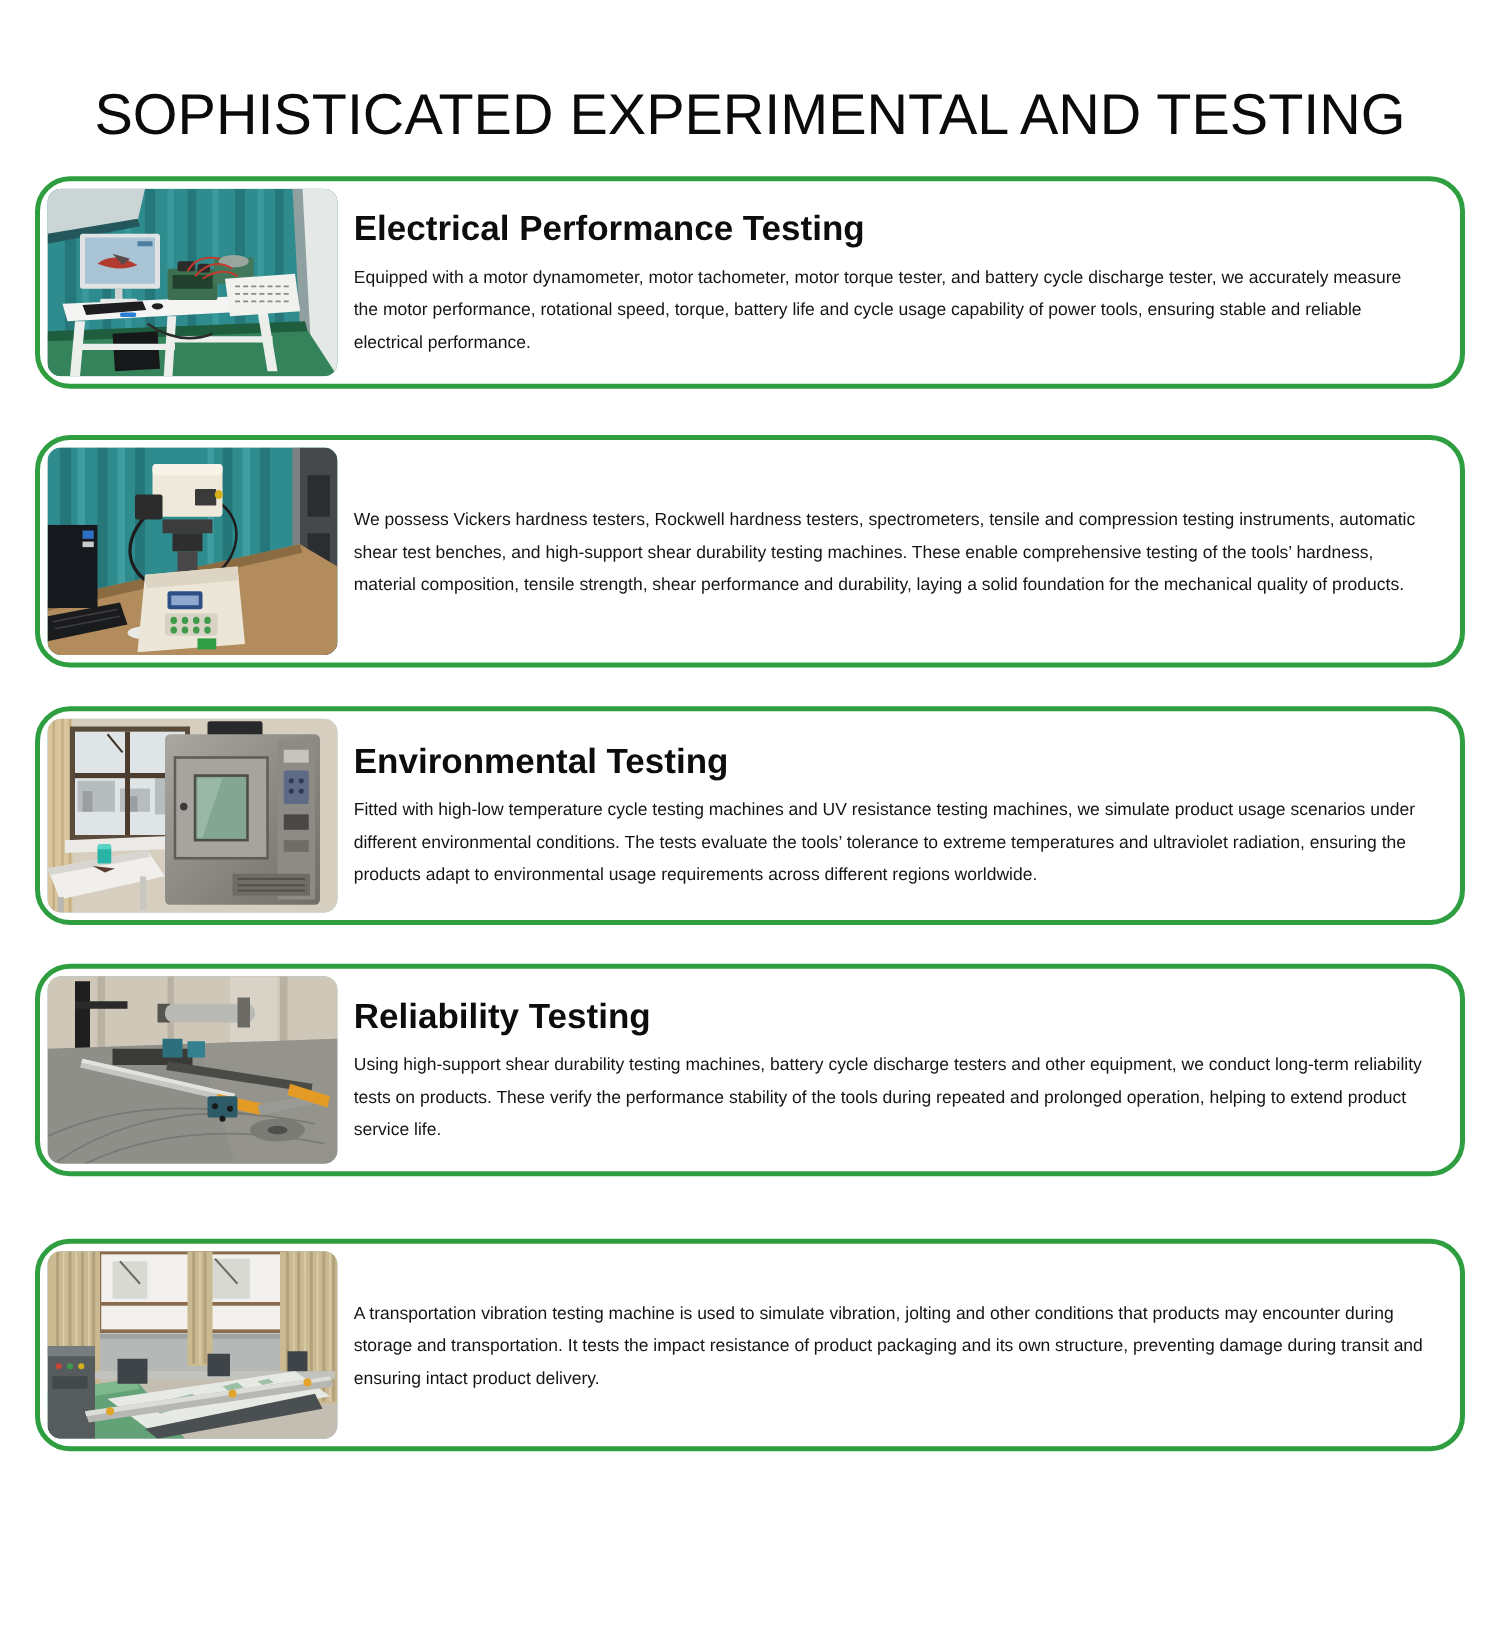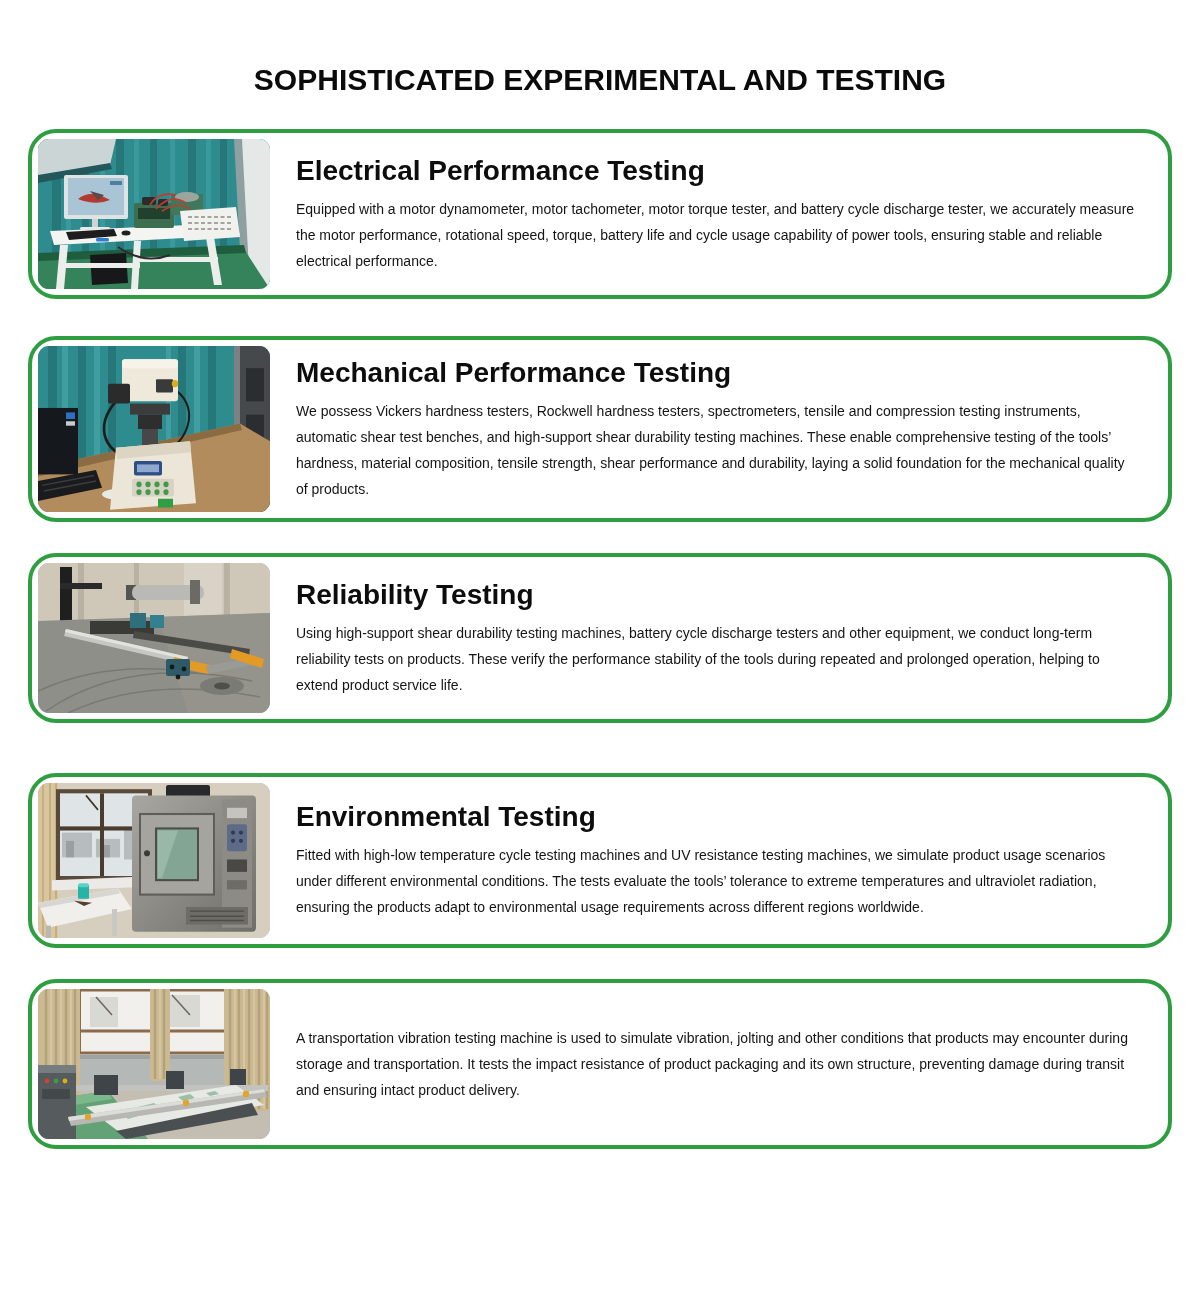--- a/index.html
+++ b/index.html
@@ -10,31 +10,31 @@
     --card-background:#ffffff;
   }
   *{box-sizing:border-box}
   html,body{margin:0;padding:0;background:#fff}
   body{
     width:1200px;height:1300px;overflow:hidden;
     font-family:"Liberation Sans","DejaVu Sans",sans-serif;
   }
   .header{padding-top:50px;text-align:center}
   .title{
-    font-size:30px;font-weight:bold;line-height:59px;margin:0;
+    font-size:46px;font-weight:normal;line-height:59px;margin:12px;
     color:var(--title-black);letter-spacing:0;
   }
   .subtitle{margin-top:18px}
   .subtitle-line{
     font-size:20.5px;line-height:38px;color:var(--subtitle-green);
     letter-spacing:.2px;
   }
   .cards{margin-top:20px;padding:0 28px}
   .card{
-    display:flex;gap:26px;padding:6px;background:var(--card-background);
+    display:flex;gap:13px;padding:6px;background:var(--card-background);
     border:4px solid var(--accent-green);border-radius:28px;
     align-items:stretch;
   }
   .card--1{min-height:162px;margin-bottom:37px}
   .card--2{min-height:186px;margin-bottom:31px}
   .card--3{min-height:175px;margin-bottom:31px}
   .card--4{min-height:157px;margin-bottom:50px}
   .card--5{min-height:165px}
   .photo{
     flex:none;width:232px;align-self:stretch;
@@ -182,69 +182,21 @@
             <circle cx="128" cy="125" r="2.6"></circle>
             <circle cx="101" cy="132" r="2.6"></circle>
             <circle cx="110" cy="132" r="2.6"></circle>
             <circle cx="119" cy="132" r="2.6"></circle>
             <circle cx="128" cy="132" r="2.6"></circle>
           </g>
         <rect x="120" y="138" width="15" height="8" fill="#2f9e44"></rect>
       </svg>
     </div>
     <div class="text">
-      <h2 class="card-title">Mechanical Performance Testing</h2>
       <p class="card-body">We possess Vickers hardness testers, Rockwell hardness testers, spectrometers, tensile and compression testing instruments, automatic shear test benches, and high-support shear durability testing machines. These enable comprehensive testing of the tools’ hardness, material composition, tensile strength, shear performance and durability, laying a solid foundation for the mechanical quality of products.</p>
-    </div>
-  </section>
-
-  <section class="card card--4">
-    <div class="photo">
-      <svg viewBox="0 0 232 150" preserveAspectRatio="none" role="img" aria-label="shear-durability-testing-rig-photo">
-        <rect width="232" height="58" fill="#cfc7b8"></rect>
-        <g fill="#b9b1a2">
-            <rect x="40" width="6" height="58"></rect>
-            <rect x="96" width="5" height="58"></rect>
-            <rect x="186" width="6" height="58"></rect>
-          </g>
-        <rect x="146" y="0" width="38" height="58" fill="#d9d3c7"></rect>
-        <rect x="22" y="4" width="12" height="62" fill="#1f1f1f"></rect>
-        <rect x="22" y="20" width="42" height="6" fill="#2a2a2a"></rect>
-        <rect x="88" y="22" width="10" height="15" fill="#55544f"></rect>
-        <rect x="94" y="22" width="72" height="15" rx="7" fill="#b9b9b6"></rect>
-        <rect x="152" y="17" width="10" height="24" fill="#6b6a65"></rect>
-        <polygon points="0,58 232,50 232,150 0,150" fill="#8f8f8a"></polygon>
-        <polygon points="120,54 232,50 232,150 150,150" fill="#97978f" opacity=".6"></polygon>
-        <g stroke="#6d6d68" stroke-width="1.4" fill="none" opacity=".65">
-          <path d="M8 148 Q 90 92 214 118"></path>
-            <path d="M0 128 Q 70 96 160 110"></path>
-            <path d="M30 150 Q 110 112 222 134"></path>
-        </g>
-        <rect x="52" y="58" width="64" height="13" fill="#3a3a36"></rect>
-        <rect x="92" y="50" width="16" height="15" fill="#2e6f7d"></rect>
-        <rect x="112" y="52" width="14" height="13" fill="#35808f"></rect>
-        <polygon points="28,66 150,94 148,101 26,73" fill="#c6c6c2"></polygon>
-        <polygon points="28,66 150,94 149,97 27,69" fill="#e2e2de"></polygon>
-        <polygon points="96,68 212,86 211,93 95,75" fill="#4a4a46"></polygon>
-        <polygon points="136,94 172,102 170,111 134,103" fill="#e39b26"></polygon>
-        <polygon points="168,103 216,94 218,101 170,111" fill="#9a9a96"></polygon>
-        <polygon points="194,86 226,96 224,105 192,95" fill="#e39b26"></polygon>
-        <rect x="128" y="96" width="24" height="17" rx="2" fill="#2c5a66"></rect>
-        <g fill="#17181a">
-            <circle cx="134" cy="104" r="2.4"></circle>
-            <circle cx="146" cy="106" r="2.4"></circle>
-            <circle cx="140" cy="114" r="2.4"></circle>
-          </g>
-        <ellipse cx="184" cy="123" rx="22" ry="9" fill="#7b7b76"></ellipse>
-        <ellipse cx="184" cy="123" rx="8" ry="3.5" fill="#4e4e4a"></ellipse>
-      </svg>
-    </div>
-    <div class="text">
-      <h2 class="card-title">Reliability Testing</h2>
-      <p class="card-body">Using high-support shear durability testing machines, battery cycle discharge testers and other equipment, we conduct long-term reliability tests on products. These verify the performance stability of the tools during repeated and prolonged operation, helping to extend product service life.</p>
     </div>
   </section>
 
   <section class="card card--3">
     <div class="photo">
       <svg viewBox="0 0 232 150" preserveAspectRatio="none" role="img" aria-label="environmental-test-chamber-photo">
         <defs>
           <linearGradient id="chamber-g" x1="0" y1="0" x2="1" y2="1">
             <stop offset="0" stop-color="#a8a7a1"></stop>
               <stop offset="1" stop-color="#6f6e68"></stop>
@@ -299,20 +251,67 @@
         <rect x="40" y="97" width="11" height="4" rx="2" fill="#59d2c6"></rect>
         <path d="M36 114 l18 2 -8 3z" fill="#5a3c30"></path>
       </svg>
     </div>
     <div class="text">
       <h2 class="card-title">Environmental Testing</h2>
       <p class="card-body">Fitted with high-low temperature cycle testing machines and UV resistance testing machines, we simulate product usage scenarios under different environmental conditions. The tests evaluate the tools’ tolerance to extreme temperatures and ultraviolet radiation, ensuring the products adapt to environmental usage requirements across different regions worldwide.</p>
     </div>
   </section>
 
+  <section class="card card--4">
+    <div class="photo">
+      <svg viewBox="0 0 232 150" preserveAspectRatio="none" role="img" aria-label="shear-durability-testing-rig-photo">
+        <rect width="232" height="58" fill="#cfc7b8"></rect>
+        <g fill="#b9b1a2">
+            <rect x="40" width="6" height="58"></rect>
+            <rect x="96" width="5" height="58"></rect>
+            <rect x="186" width="6" height="58"></rect>
+          </g>
+        <rect x="146" y="0" width="38" height="58" fill="#d9d3c7"></rect>
+        <rect x="22" y="4" width="12" height="62" fill="#1f1f1f"></rect>
+        <rect x="22" y="20" width="42" height="6" fill="#2a2a2a"></rect>
+        <rect x="88" y="22" width="10" height="15" fill="#55544f"></rect>
+        <rect x="94" y="22" width="72" height="15" rx="7" fill="#b9b9b6"></rect>
+        <rect x="152" y="17" width="10" height="24" fill="#6b6a65"></rect>
+        <polygon points="0,58 232,50 232,150 0,150" fill="#8f8f8a"></polygon>
+        <polygon points="120,54 232,50 232,150 150,150" fill="#97978f" opacity=".6"></polygon>
+        <g stroke="#6d6d68" stroke-width="1.4" fill="none" opacity=".65">
+          <path d="M8 148 Q 90 92 214 118"></path>
+            <path d="M0 128 Q 70 96 160 110"></path>
+            <path d="M30 150 Q 110 112 222 134"></path>
+        </g>
+        <rect x="52" y="58" width="64" height="13" fill="#3a3a36"></rect>
+        <rect x="92" y="50" width="16" height="15" fill="#2e6f7d"></rect>
+        <rect x="112" y="52" width="14" height="13" fill="#35808f"></rect>
+        <polygon points="28,66 150,94 148,101 26,73" fill="#c6c6c2"></polygon>
+        <polygon points="28,66 150,94 149,97 27,69" fill="#e2e2de"></polygon>
+        <polygon points="96,68 212,86 211,93 95,75" fill="#4a4a46"></polygon>
+        <polygon points="136,94 172,102 170,111 134,103" fill="#e39b26"></polygon>
+        <polygon points="168,103 216,94 218,101 170,111" fill="#9a9a96"></polygon>
+        <polygon points="194,86 226,96 224,105 192,95" fill="#e39b26"></polygon>
+        <rect x="128" y="96" width="24" height="17" rx="2" fill="#2c5a66"></rect>
+        <g fill="#17181a">
+            <circle cx="134" cy="104" r="2.4"></circle>
+            <circle cx="146" cy="106" r="2.4"></circle>
+            <circle cx="140" cy="114" r="2.4"></circle>
+          </g>
+        <ellipse cx="184" cy="123" rx="22" ry="9" fill="#7b7b76"></ellipse>
+        <ellipse cx="184" cy="123" rx="8" ry="3.5" fill="#4e4e4a"></ellipse>
+      </svg>
+    </div>
+    <div class="text">
+      <h2 class="card-title">Reliability Testing</h2>
+      <p class="card-body">Using high-support shear durability testing machines, battery cycle discharge testers and other equipment, we conduct long-term reliability tests on products. These verify the performance stability of the tools during repeated and prolonged operation, helping to extend product service life.</p>
+    </div>
+  </section>
+
   <section class="card card--5">
     <div class="photo">
       <svg viewBox="0 0 232 150" preserveAspectRatio="none" role="img" aria-label="transportation-vibration-testing-machine-photo">
         <rect width="232" height="150" fill="#c3bdb2"></rect>
         <rect x="40" y="0" width="152" height="66" fill="#f1f0ed"></rect>
         <g stroke="#8a6b4e" stroke-width="3" fill="none">
           <rect x="41.5" y="1" width="149" height="63"></rect>
             <path d="M116 1 v63 M41 42 h150"></path>
         </g>
         <g fill="#d9d9d4">

